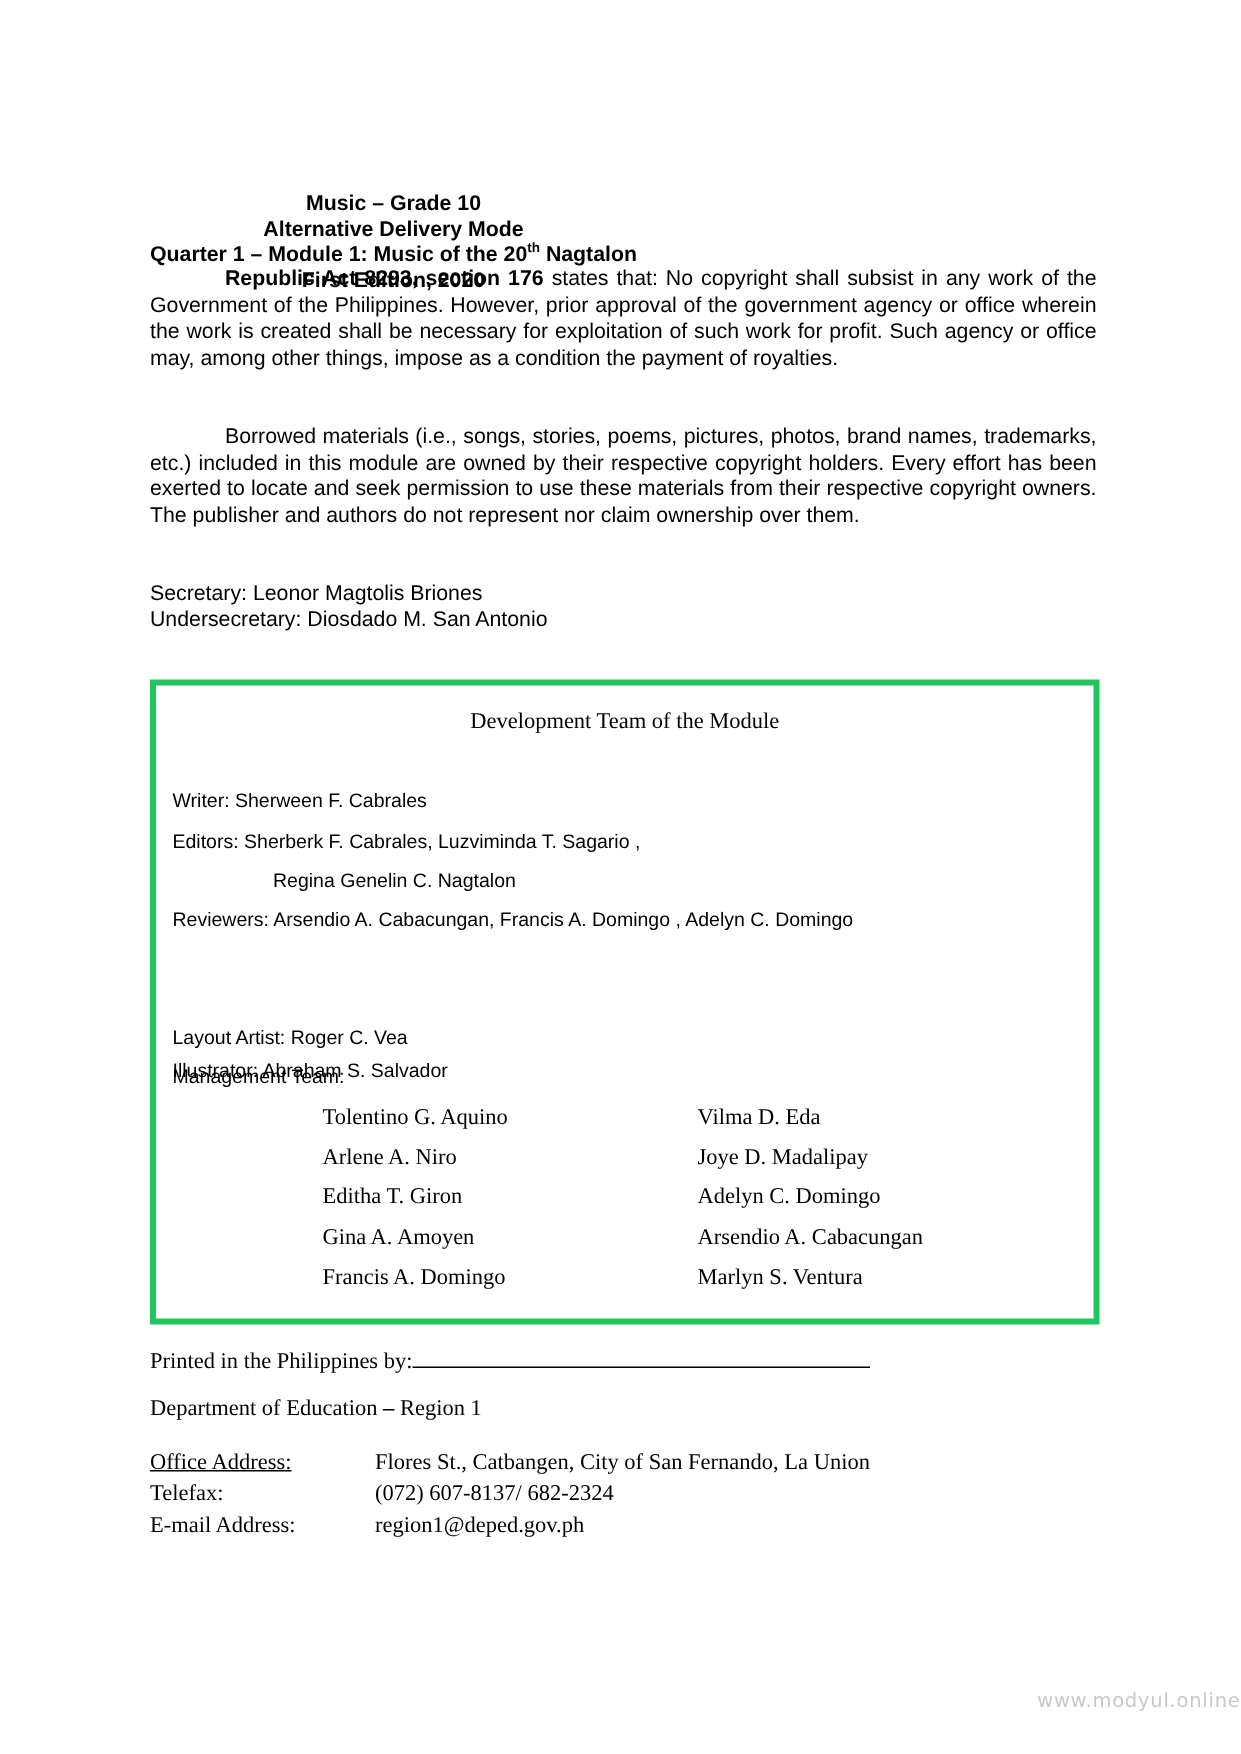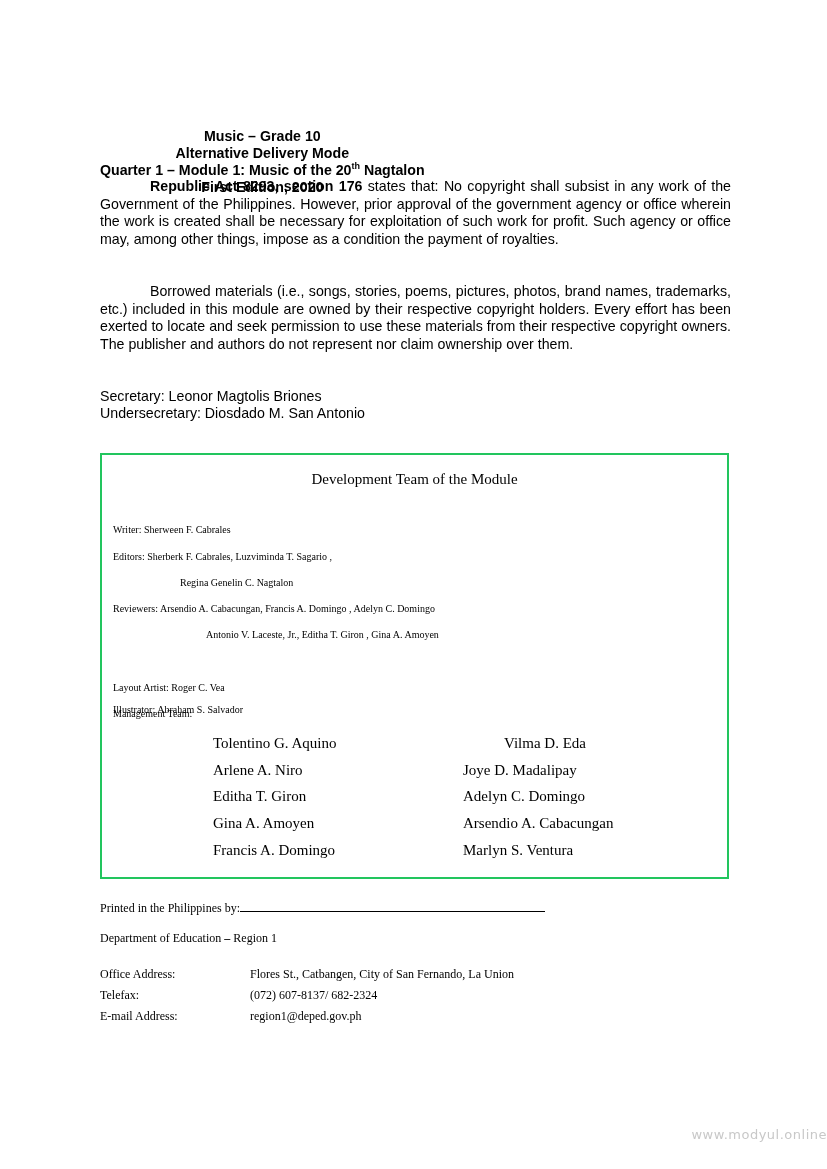--- a/index.html
+++ b/index.html
@@ -2,25 +2,25 @@
 <html><head>
 <meta charset="utf-8">
 <style>
   html, body { margin: 0; padding: 0; background: #ffffff; }
   body { width: 827px; height: 1169px; position: relative; overflow: hidden; color: #000; }
   .abs { position: absolute; }
   .hdr { left: 100px; top: 128px; font-family: "Liberation Sans", sans-serif; font-weight: bold; font-size: 14.2px; line-height: 17px; text-align: center; }
   .hdr sup { font-size: 9px; line-height: 0; }
   .para { left: 100px; width: 631px; font-family: "Liberation Sans", sans-serif; font-size: 14.2px; line-height: 17.6px; text-align: justify; text-indent: 50px; margin: 0; }
   .pub { left: 100px; top: 388px; font-family: "Liberation Sans", sans-serif; font-size: 14.2px; line-height: 17.4px; }
-  .box { left: 100px; top: 453px; width: 625px; height: 422px; border: 2px solid #22c55e; box-sizing: content-box; }
+  .box { left: 100px; top: 453px; width: 625px; height: 422px; border: 4px solid #22c55e; box-sizing: content-box; }
   .team-title { position: absolute; left: 0; right: 0; top: 16px; text-align: center; font-family: "Liberation Serif", serif; font-size: 15px; }
-  .team-line { position: absolute; font-family: Liberation Serif, serif; font-size: 10px; white-space: nowrap; }
+  .team-line { position: absolute; font-family: Liberation Sans, sans-serif; font-size: 13px; white-space: nowrap; }
   .mgmt-name { position: absolute; font-family: "Liberation Serif", serif; font-size: 15px; white-space: nowrap; }
-  .foot { font-family: "Liberation Serif", serif; font-size: 12px; white-space: nowrap; }
+  .foot { font-family: "Liberation Serif", serif; font-size: 15px; white-space: nowrap; }
   .underline-blank { display: inline-block; width: 305px; border-bottom: 1px solid #000; height: 14px; vertical-align: baseline; }
   .watermark { left: 0; right: 0; top: 1127px; text-align: right; font-family: "DejaVu Sans", sans-serif; font-size: 13px; color: #c8c8c8; letter-spacing: 0.5px; }
 </style>
 </head>
 <body>
 
 <div class="abs hdr" style="top:128px;">
   <div>Music – Grade 10</div>
   <div>Alternative Delivery Mode</div>
   <div><span>Quarter 1 – Module 1: Music of the 20</span><sup>th</sup><span> Nagtalon</span></div>
@@ -37,46 +37,45 @@
   <div>Secretary: Leonor Magtolis Briones</div>
   <div>Undersecretary: Diosdado M. San Antonio</div>
 </div>
 
 <div class="abs box">
   <div class="team-title">Development Team of the Module</div>
   <div class="team-line" style="left:11px; top:69px;">Writer: Sherween F. Cabrales</div>
   <div class="team-line" style="left:11px; top:96px;">Editors: Sherberk F. Cabrales, Luzviminda T. Sagario ,</div>
   <div class="team-line" style="left:78px; top:122px;">Regina Genelin C. Nagtalon</div>
   <div class="team-line" style="left:11px; top:148px;">Reviewers: Arsendio A. Cabacungan, Francis A. Domingo , Adelyn C. Domingo</div>
-  <div class="team-line" style="left:104px; top:174px;">Antonio V. Laceste, Jr., Editha T. Giron , Gina A. Amoyen</div>
   <div class="team-line" style="left:11px; top:201px;margin-top:48px;">Illustrator: Abraham S. Salvador</div>
   <div class="team-line" style="left:11px; top:227px;">Layout Artist: Roger C. Vea</div>
   <div class="team-line" style="left:11px; top:253px;">Management Team:</div>
 
   <div class="mgmt-name" style="left:111px; top:280px;">Tolentino G. Aquino</div>
   <div class="mgmt-name" style="left:111px; top:307px;">Arlene A. Niro</div>
   <div class="mgmt-name" style="left:111px; top:333px;font-family:Liberation Serif, serif;">Editha T. Giron</div>
   <div class="mgmt-name" style="left:111px; top:360px;">Gina A. Amoyen</div>
   <div class="mgmt-name" style="left:111px; top:387px;">Francis A. Domingo</div>
 
-  <div class="mgmt-name" style="left:361px; top:280px;margin-left:41px;">Vilma D. Eda</div>
+  <div class="mgmt-name" style="left:361px; top:280px;">Vilma D. Eda</div>
   <div class="mgmt-name" style="left:361px; top:307px;">Joye D. Madalipay</div>
   <div class="mgmt-name" style="left:361px; top:333px;">Adelyn C. Domingo</div>
   <div class="mgmt-name" style="left:361px; top:360px;">Arsendio A. Cabacungan</div>
   <div class="mgmt-name" style="left:361px; top:387px;">Marlyn S. Ventura</div>
 </div>
 
 <div class="abs foot" style="left:100px; top:897px;">
   <span>Printed in the Philippines by:</span><span class="underline-blank"></span>
 </div>
 
 <div class="abs foot" style="left:100px; top:931px;">
   <span>Department of Education</span><b> – </b><span>Region 1</span>
 </div>
 
-<div class="abs foot" style="left:100px; top:967px;">Office Address:</div>
+<div class="abs foot" style="left:100px; top:967px;text-decoration:underline;">Office Address:</div>
 <div class="abs foot" style="left:250px; top:967px;">Flores St., Catbangen, City of San Fernando, La Union</div>
 <div class="abs foot" style="left:100px; top:988px;">Telefax:</div>
 <div class="abs foot" style="left:250px; top:988px;">(072) 607-8137/ 682-2324</div>
 <div class="abs foot" style="left:100px; top:1009px;">E-mail Address:</div>
 <div class="abs foot" style="left:250px; top:1009px;">region1@deped.gov.ph</div>
 
 <div class="abs watermark">www.modyul.online</div>
 
 </body></html>

